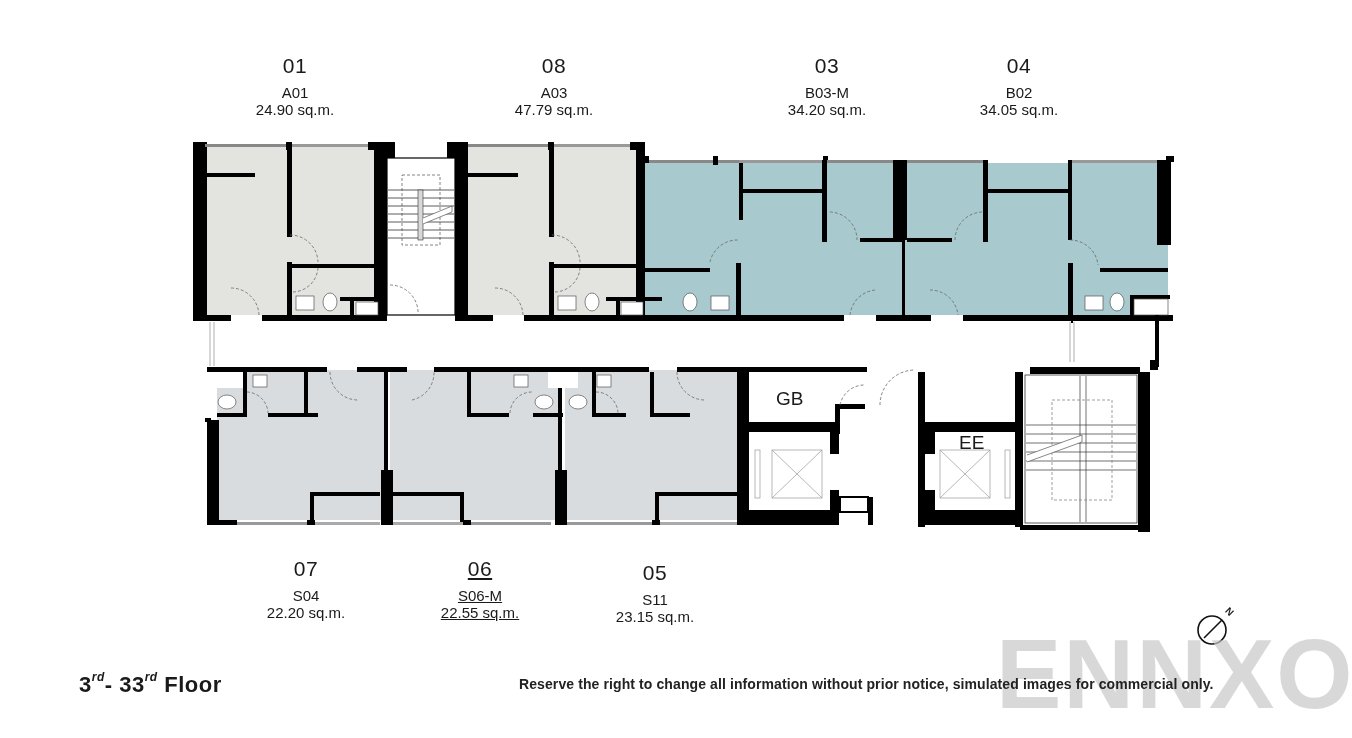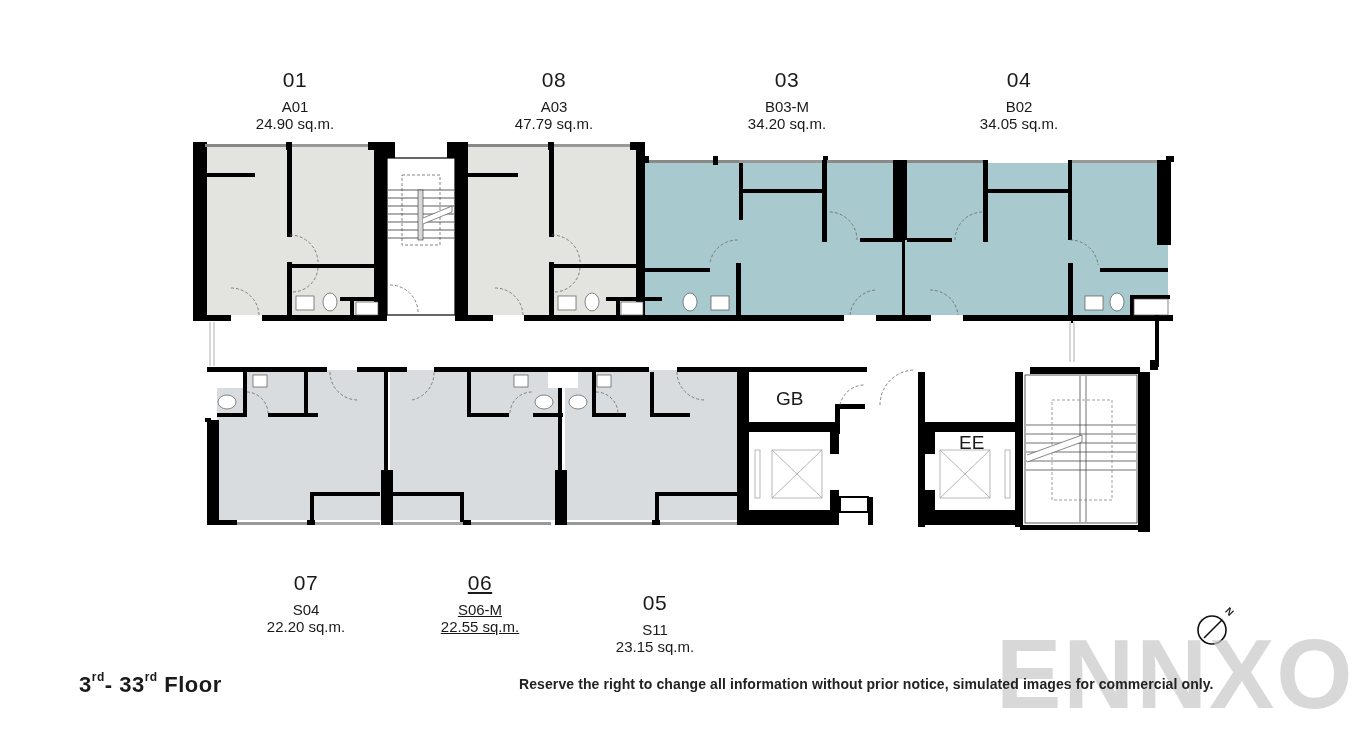--- a/index.html
+++ b/index.html
@@ -1,41 +1,41 @@
 <!DOCTYPE html>
 <html><head>
 <meta charset="utf-8">
 <style>
   html,body{margin:0;padding:0;background:#ffffff;}
   body{width:1352px;height:738px;position:relative;overflow:hidden;font-family:"Liberation Sans",sans-serif;color:#1a1a1a;}
   .unit-label{position:absolute;text-align:center;width:160px;line-height:1.15;}
-  .unit-label .num{font-size:21px;display:block;margin-bottom:6px;letter-spacing:0.5px;margin-top:14px;}
+  .unit-label .num{font-size:21px;display:block;margin-bottom:6px;letter-spacing:0.5px;}
   .unit-label .type{font-size:15px;display:block;}
   .unit-label .area{font-size:15px;display:block;}
   .plan{position:absolute;left:0;top:0;}
   .floor-title{position:absolute;left:79px;top:672px;font-size:22px;font-weight:bold;letter-spacing:0.5px;}
-  .floor-title sup{font-size:12px;font-weight:bold;vertical-align:top;position:relative;top:-2px;}
+  .floor-title sup{font-size:12px;font-weight:bold;vertical-align:top;position:relative;top:-2px;font-style:italic;}
   .disclaimer{position:absolute;left:499px;top:676px;font-size:14px;font-weight:bold;color:#222;letter-spacing:0.1px;margin-left:20px;}
   .watermark{position:absolute;left:996px;top:618px;font-size:98px;font-weight:bold;color:#c8c8c8;opacity:0.7;letter-spacing:2px;font-family:"Liberation Sans",sans-serif;}
   .room-text{position:absolute;font-size:19px;}
 </style>
 </head>
 <body>
 
 <div class="unit-label" style="left:215px;top:54px;">
   <span class="num">01</span>
   <span class="type">A01</span>
   <span class="area">24.90 sq.m.</span>
 </div>
 <div class="unit-label" style="left:474px;top:54px;">
   <span class="num">08</span>
   <span class="type">A03</span>
   <span class="area">47.79 sq.m.</span>
 </div>
-<div class="unit-label" style="left:707px;top:54px;">
+<div class="unit-label" style="left:747px;top:54px;">
   <span class="num">03</span>
   <span class="type">B03-M</span>
   <span class="area">34.20 sq.m.</span>
 </div>
 <div class="unit-label" style="left:939px;top:54px;">
   <span class="num">04</span>
   <span class="type">B02</span>
   <span class="area">34.05 sq.m.</span>
 </div>
 
@@ -334,21 +334,21 @@
 <div class="unit-label" style="left:226px;top:557px;">
   <span class="num">07</span>
   <span class="type">S04</span>
   <span class="area">22.20 sq.m.</span>
 </div>
 <div class="unit-label" style="left:400px;top:557px;text-decoration:underline;">
   <span class="num">06</span>
   <span class="type">S06-M</span>
   <span class="area">22.55 sq.m.</span>
 </div>
-<div class="unit-label" style="left:575px;top:577px;">
+<div class="unit-label" style="left:575px;top:561px;">
   <span class="num">05</span>
   <span class="type">S11</span>
   <span class="area">23.15 sq.m.</span>
 </div>
 
 <div class="watermark">ENNXO</div>
 
 <div class="floor-title">
   <span>3</span><sup>rd</sup><span>- </span><span>33</span><sup>rd</sup><span style="white-space:pre;"> Floor</span>
 </div>

